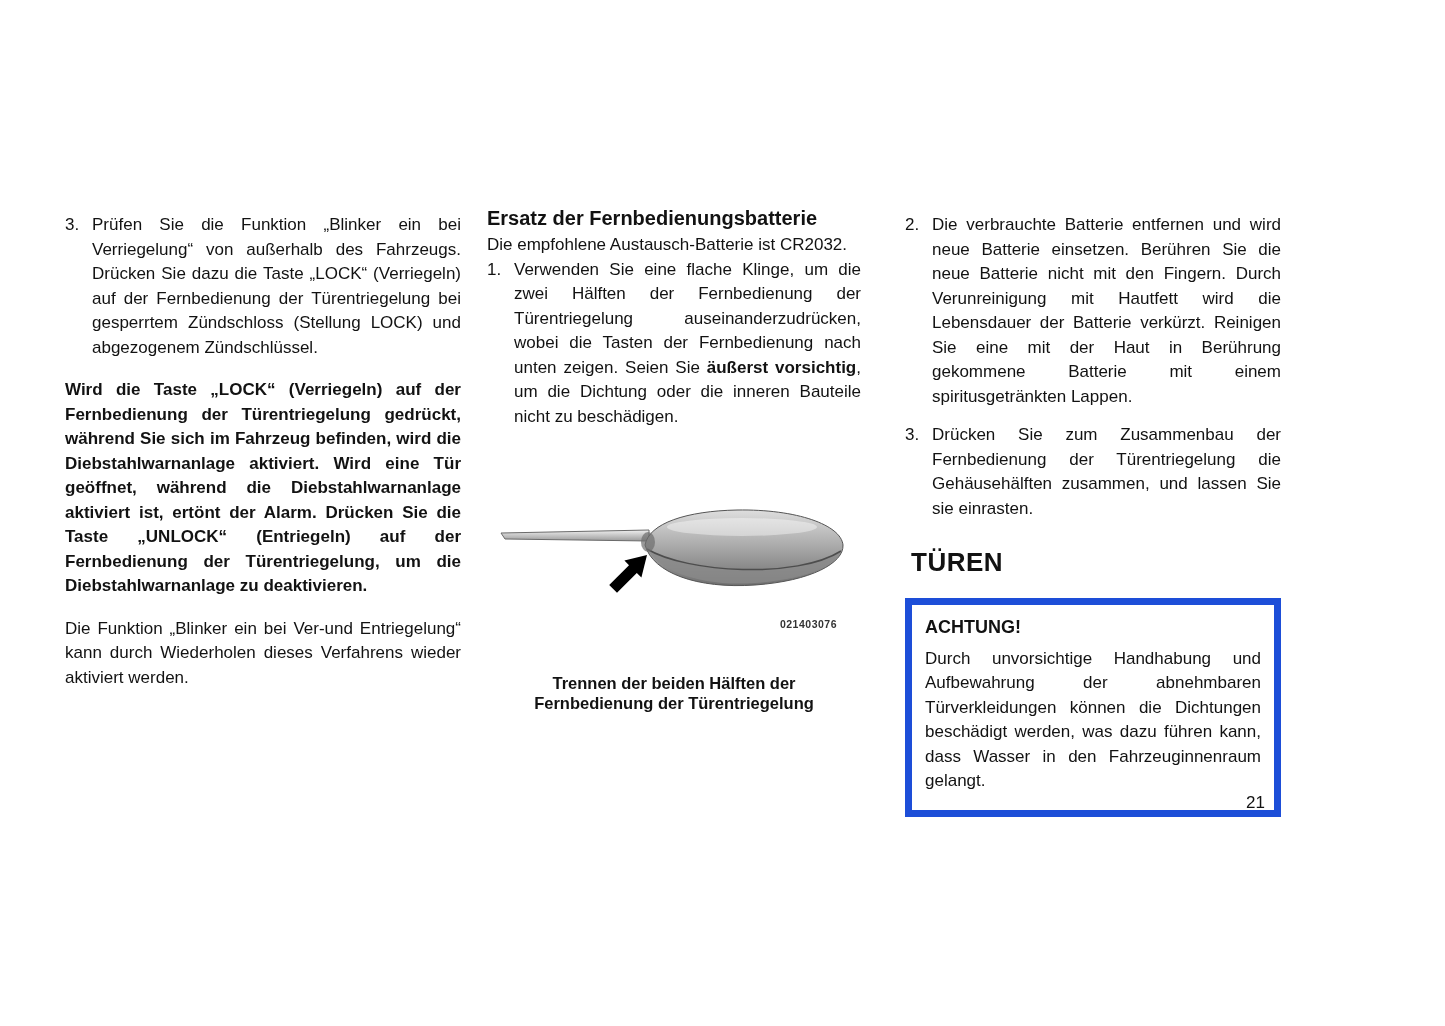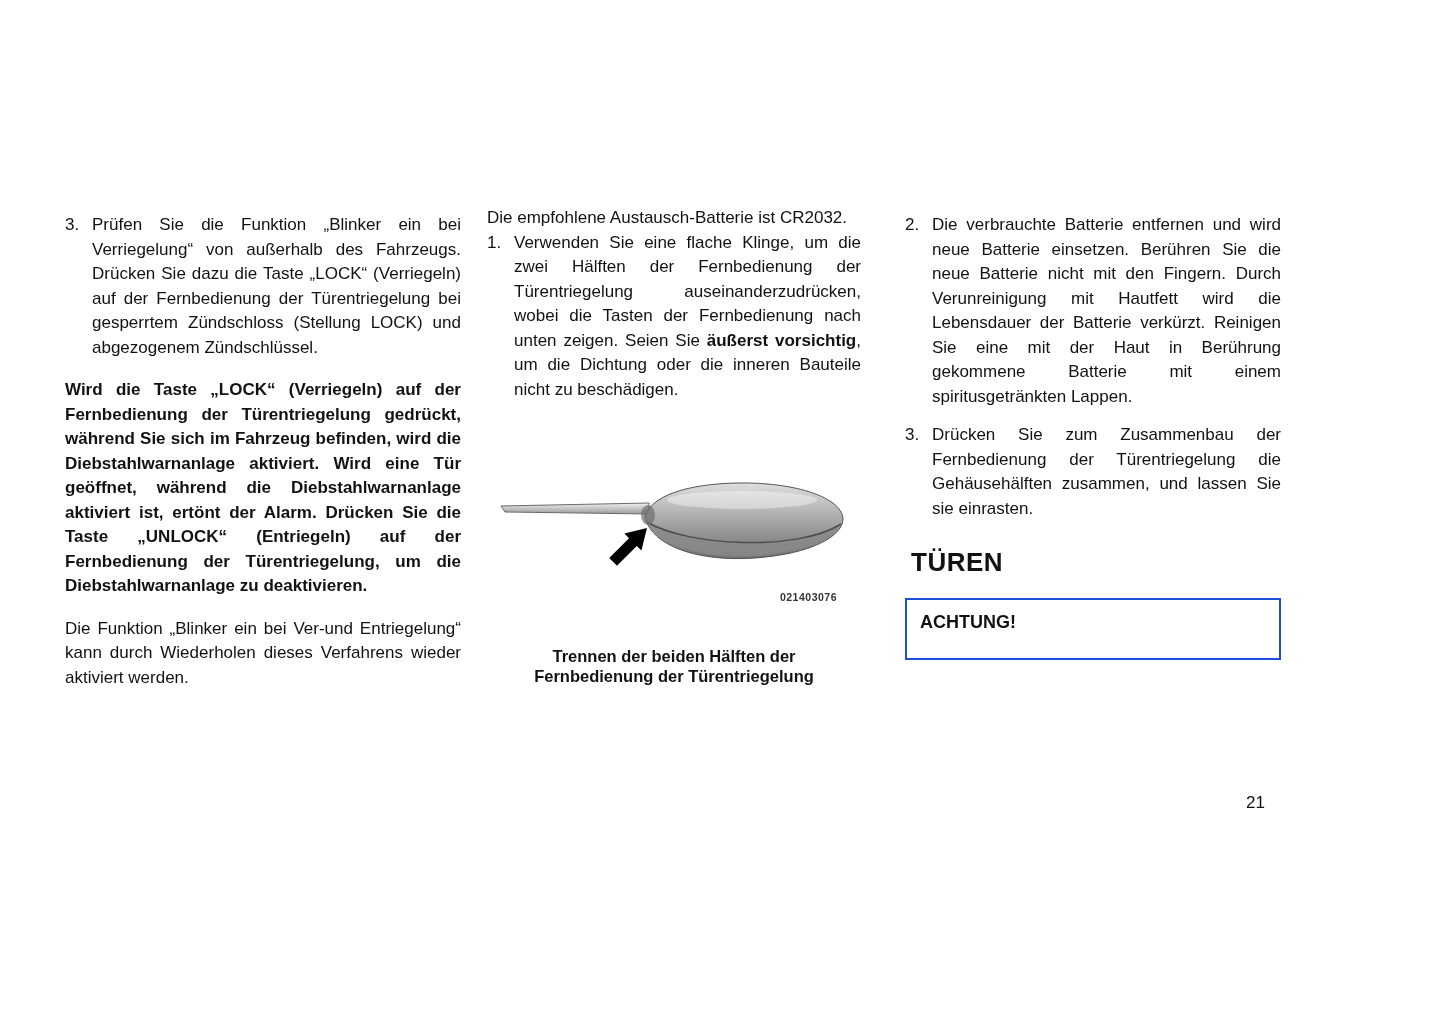--- a/index.html
+++ b/index.html
@@ -55,21 +55,21 @@
 
   .section-heading {
     font-size: 26px;
     font-weight: bold;
     line-height: 30px;
     margin: 26px 0 0 6px;
     letter-spacing: 0.5px;
   }
   .warning-box {
     margin-top: 21px;
-    border: 2px solid #1d4ed8;
+    border: 7px solid #1d4ed8;
     padding: 10px 13px 16px 13px;
   }
   .warning-title {
     font-size: 18px;
     font-weight: bold;
     margin-bottom: 7px;
   }
   .page-number {
     position: absolute;
     top: 791px;
@@ -85,20 +85,21 @@
   <div class="col col-left">
     <div class="num-item mb">
       <span class="num">3.</span>
       <p class="body">Prüfen Sie die Funktion „Blinker ein bei Verriegelung“ von außerhalb des Fahrzeugs. Drücken Sie dazu die Taste „LOCK“ (Verriegeln) auf der Fernbedienung der Türentriegelung bei gesperrtem Zündschloss (Stellung LOCK) und abgezogenem Zündschlüssel.</p>
     </div>
     <p class="bold just mb">Wird die Taste „LOCK“ (Verriegeln) auf der Fernbedienung der Türentriegelung gedrückt, während Sie sich im Fahrzeug befinden, wird die Diebstahlwarnanlage aktiviert. Wird eine Tür geöffnet, während die Diebstahlwarnanlage aktiviert ist, ertönt der Alarm. Drücken Sie die Taste „UNLOCK“ (Entriegeln) auf der Fernbedienung der Türentriegelung, um die Diebstahlwarnanlage zu deaktivieren.</p>
     <p class="just">Die Funktion „Blinker ein bei Ver-und Entriegelung“ kann durch Wiederholen dieses Verfahrens wieder aktiviert werden.</p>
   </div>
 
   <div class="col col-mid">
+    <h2 class="mid-heading">Ersatz der Fernbedienungsbatterie</h2>
     <p class="just intro">Die empfohlene Austausch-Batterie ist CR2032.</p>
     <div class="num-item">
       <span class="num">1.</span>
       <p class="body"><span>Verwenden Sie eine flache Klinge, um die zwei Hälften der Fernbedienung der Türentriegelung auseinanderzudrücken, wobei die Tasten der Fernbedienung nach unten zeigen. Seien Sie </span><strong>äußerst vorsichtig</strong><span>, um die Dichtung oder die inneren Bauteile nicht zu beschädigen.</span></p>
     </div>
 
     <div class="figure-wrap">
       <svg width="374" height="135" viewBox="0 0 374 135">
         <defs>
           <linearGradient id="fobGrad" x1="0" y1="0" x2="0" y2="1">
@@ -137,18 +138,19 @@
       <span class="num">2.</span>
       <p class="body">Die verbrauchte Batterie entfernen und wird neue Batterie einsetzen. Berühren Sie die neue Batterie nicht mit den Fingern. Durch Verunreinigung mit Hautfett wird die Lebensdauer der Batterie verkürzt. Reinigen Sie eine mit der Haut in Berührung gekommene Batterie mit einem spiritusgetränkten Lappen.</p>
     </div>
     <div class="num-item">
       <span class="num">3.</span>
       <p class="body">Drücken Sie zum Zusammenbau der Fernbedienung der Türentriegelung die Gehäusehälften zusammen, und lassen Sie sie einrasten.</p>
     </div>
     <h1 class="section-heading">TÜREN</h1>
     <div class="warning-box">
       <div class="warning-title">ACHTUNG!</div>
+      <p class="just">Durch unvorsichtige Handhabung und Aufbewahrung der abnehmbaren Türverkleidungen können die Dichtungen beschädigt werden, was dazu führen kann, dass Wasser in den Fahrzeuginnenraum gelangt.</p>
     </div>
   </div>
 
   <div class="page-number">21</div>
 
 </div>
 
 </body></html>

